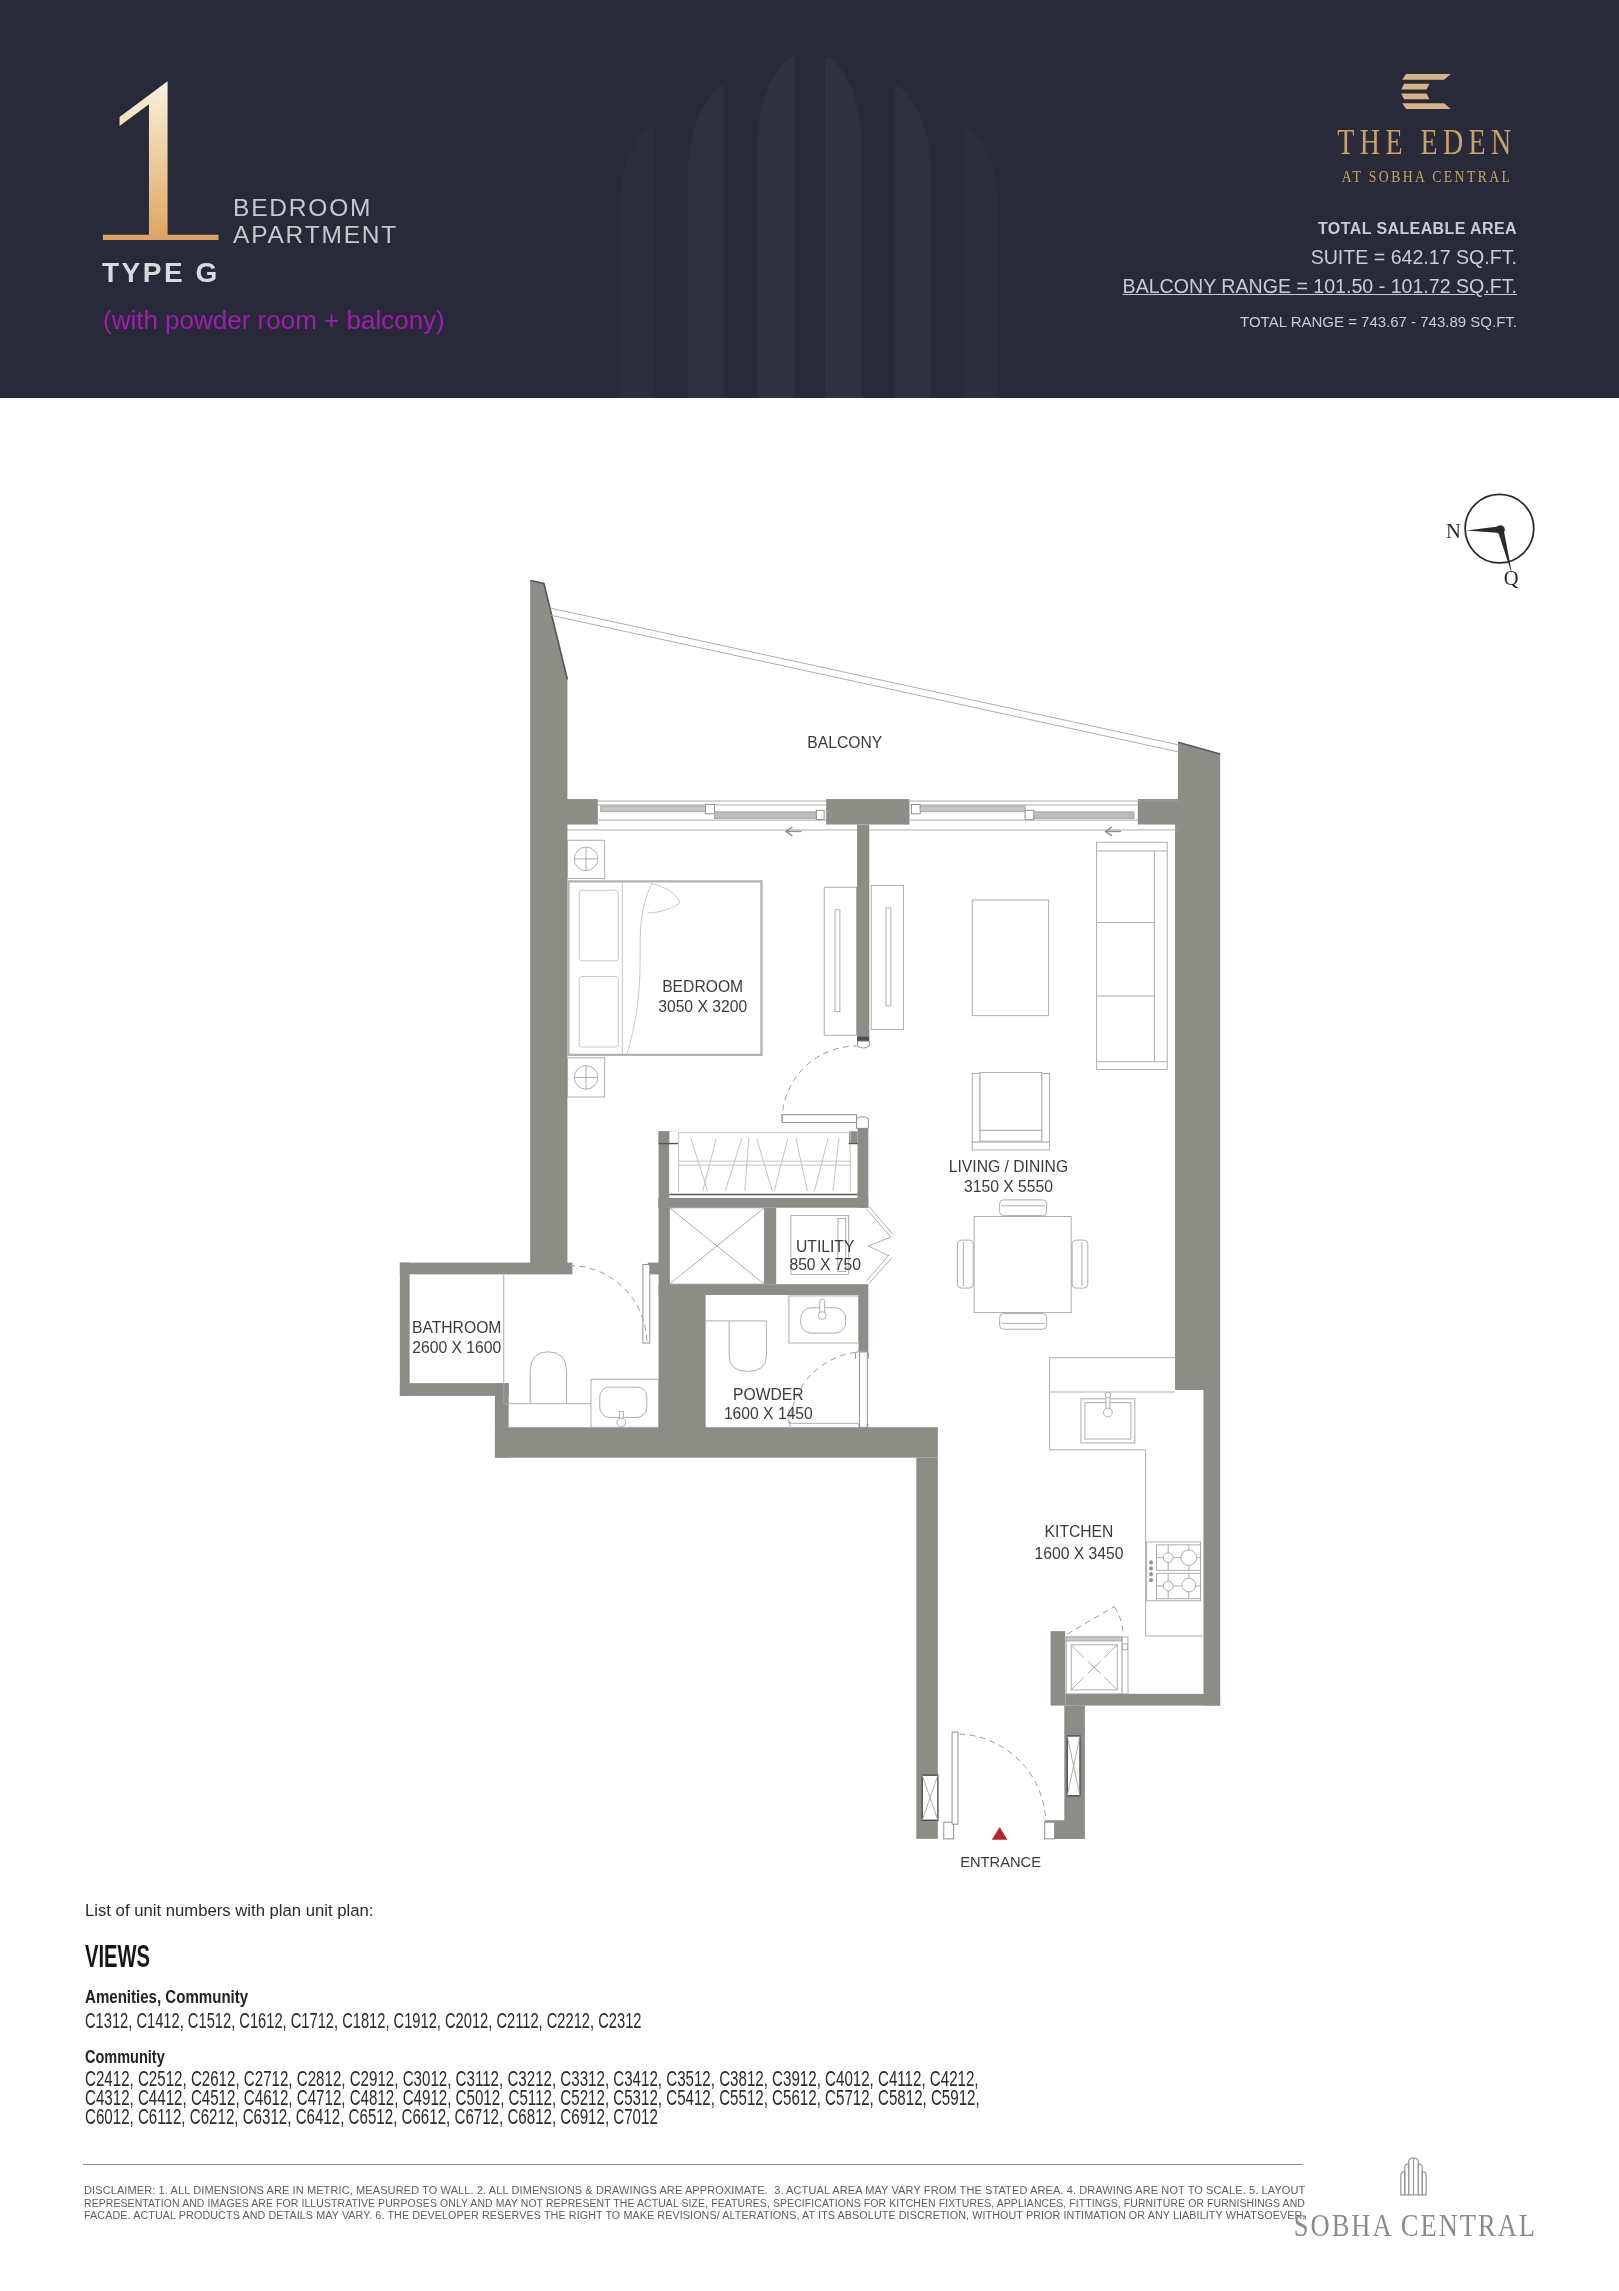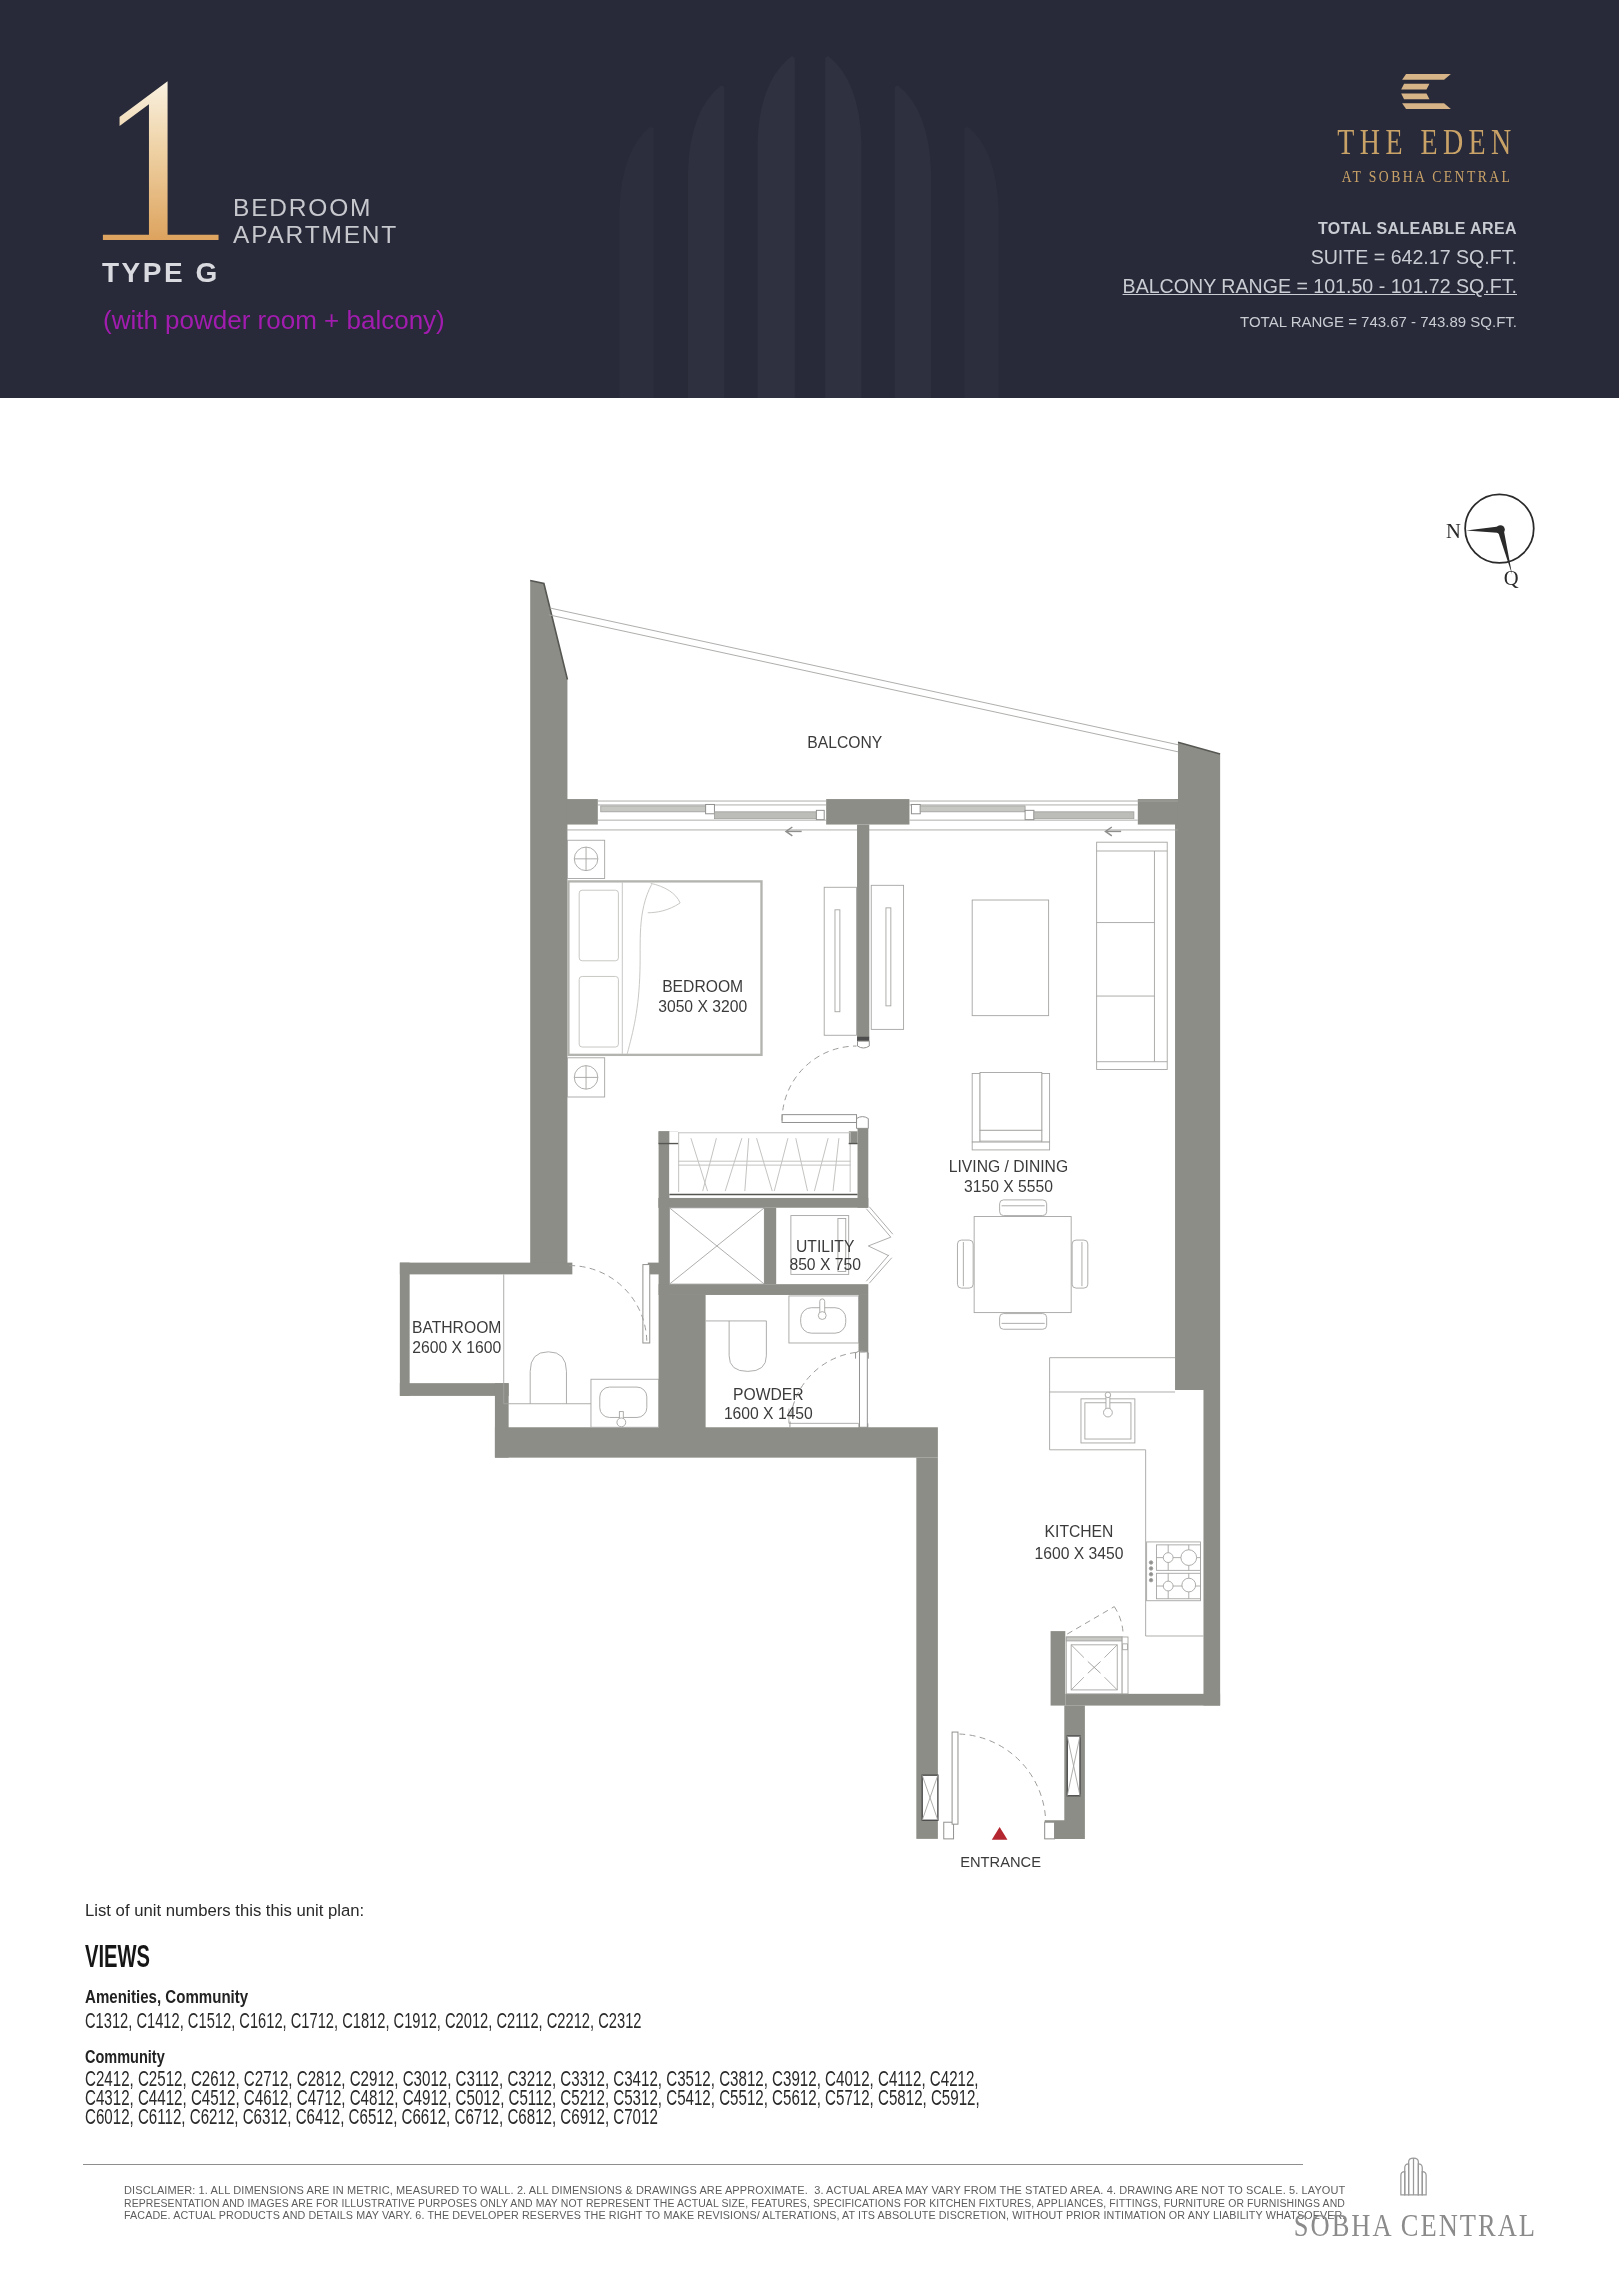--- a/index.html
+++ b/index.html
@@ -423,35 +423,35 @@
   <g>
     <rect x="971.5" y="1767" width="6" height="94" class="fw"></rect>
     <path d="M979,1769 A92 92 0 0 1 1067,1858" class="dash"></path>
   </g>
 
   <path d="M1020,1864 L1028,1877 L1012,1877 Z" fill="#b52730"></path>
 
   <text class="lbl" x="1021" y="1905" style="font-size:15px;">ENTRANCE</text>
 </svg>
 
-<div class="abs" style="left:85px;top:1901px;font-size:16.7px;color:#2a2a2a;">List of unit numbers this this unit plan:</div>
+<div class="abs" style="left:85px;top:1901px;font-size:16.7px;color:#2a2a2a;">List of unit numbers with plan unit plan:</div>
 
 <div class="abs" style="left:85px;top:1939px;font-size:31px;color:#161616;font-weight:bold;transform:scaleX(0.65);transform-origin:0 0;letter-spacing:0px;">VIEWS</div>
 
 <div class="abs" style="left:85px;top:1986px;font-size:18.6px;font-weight:bold;color:#222;transform:scaleX(0.81);transform-origin:0 0;white-space:nowrap;">Amenities, Community</div>
 
 <div class="abs" style="left:85px;top:2008px;font-size:21.6px;color:#2a2a2a;transform:scaleX(0.68);transform-origin:0 0;white-space:nowrap;">C1312, C1412, C1512, C1612, C1712, C1812, C1912, C2012, C2112, C2212, C2312</div>
 
 <div class="abs" style="left:85px;top:2046px;font-size:18.6px;font-weight:bold;color:#222;transform:scaleX(0.78);transform-origin:0 0;white-space:nowrap;">Community</div>
 
 <div class="abs" style="left:85px;top:2069px;font-size:21.6px;color:#2a2a2a;line-height:19px;transform:scaleX(0.70);transform-origin:0 0;white-space:nowrap;">C2412, C2512, C2612, C2712, C2812, C2912, C3012, C3112, C3212, C3312, C3412, C3512, C3812, C3912, C4012, C4112, C4212,<br>C4312, C4412, C4512, C4612, C4712, C4812, C4912, C5012, C5112, C5212, C5312, C5412, C5512, C5612, C5712, C5812, C5912,<br>C6012, C6112, C6212, C6312, C6412, C6512, C6612, C6712, C6812, C6912, C7012</div>
 
 <div class="abs" style="left:83px;top:2164px;width:1220px;height:1px;background:#8e8e8e;"></div>
 
-<div class="abs" style="left:84px;top:2185px;width:1219px;font-size:10px;color:#5d5d5d;letter-spacing:0.1px;line-height:12.5px;margin-left:40px;">
+<div class="abs" style="left:84px;top:2185px;width:1219px;font-size:10px;color:#5d5d5d;letter-spacing:0.1px;line-height:12.5px;">
   <div id="dl1" style="white-space:nowrap;transform-origin:0 50%;transform:scaleX(1.099);">DISCLAIMER: 1. ALL DIMENSIONS ARE IN METRIC, MEASURED TO WALL. 2. ALL DIMENSIONS &amp; DRAWINGS ARE APPROXIMATE.&nbsp; 3. ACTUAL AREA MAY VARY FROM THE STATED AREA. 4. DRAWING ARE NOT TO SCALE. 5. LAYOUT</div>
   <div id="dl2" style="white-space:nowrap;transform-origin:0 50%;transform:scaleX(1.045);">REPRESENTATION AND IMAGES ARE FOR ILLUSTRATIVE PURPOSES ONLY AND MAY NOT REPRESENT THE ACTUAL SIZE, FEATURES, SPECIFICATIONS FOR KITCHEN FIXTURES, APPLIANCES, FITTINGS, FURNITURE OR FURNISHINGS AND</div>
   <div id="dl3" style="white-space:nowrap;transform-origin:0 50%;transform:scaleX(1.073);">FACADE. ACTUAL PRODUCTS AND DETAILS MAY VARY. 6. THE DEVELOPER RESERVES THE RIGHT TO MAKE REVISIONS/ ALTERATIONS, AT ITS ABSOLUTE DISCRETION, WITHOUT PRIOR INTIMATION OR ANY LIABILITY WHATSOEVER.</div>
 </div>
 
 <svg class="abs" style="left:1396px;top:2156px;" width="35" height="41" viewBox="0 0 36 42">
   <g stroke="#9a9a9a" stroke-width="1.3" fill="none">
     <path d="M18,2 L18,40"></path>
     <path d="M13,6 Q13,2 18,2 Q23,2 23,6 L23,40 L13,40 Z"></path>
     <path d="M9,12 Q9,8 13,8 L13,40 L9,40 Z"></path>

